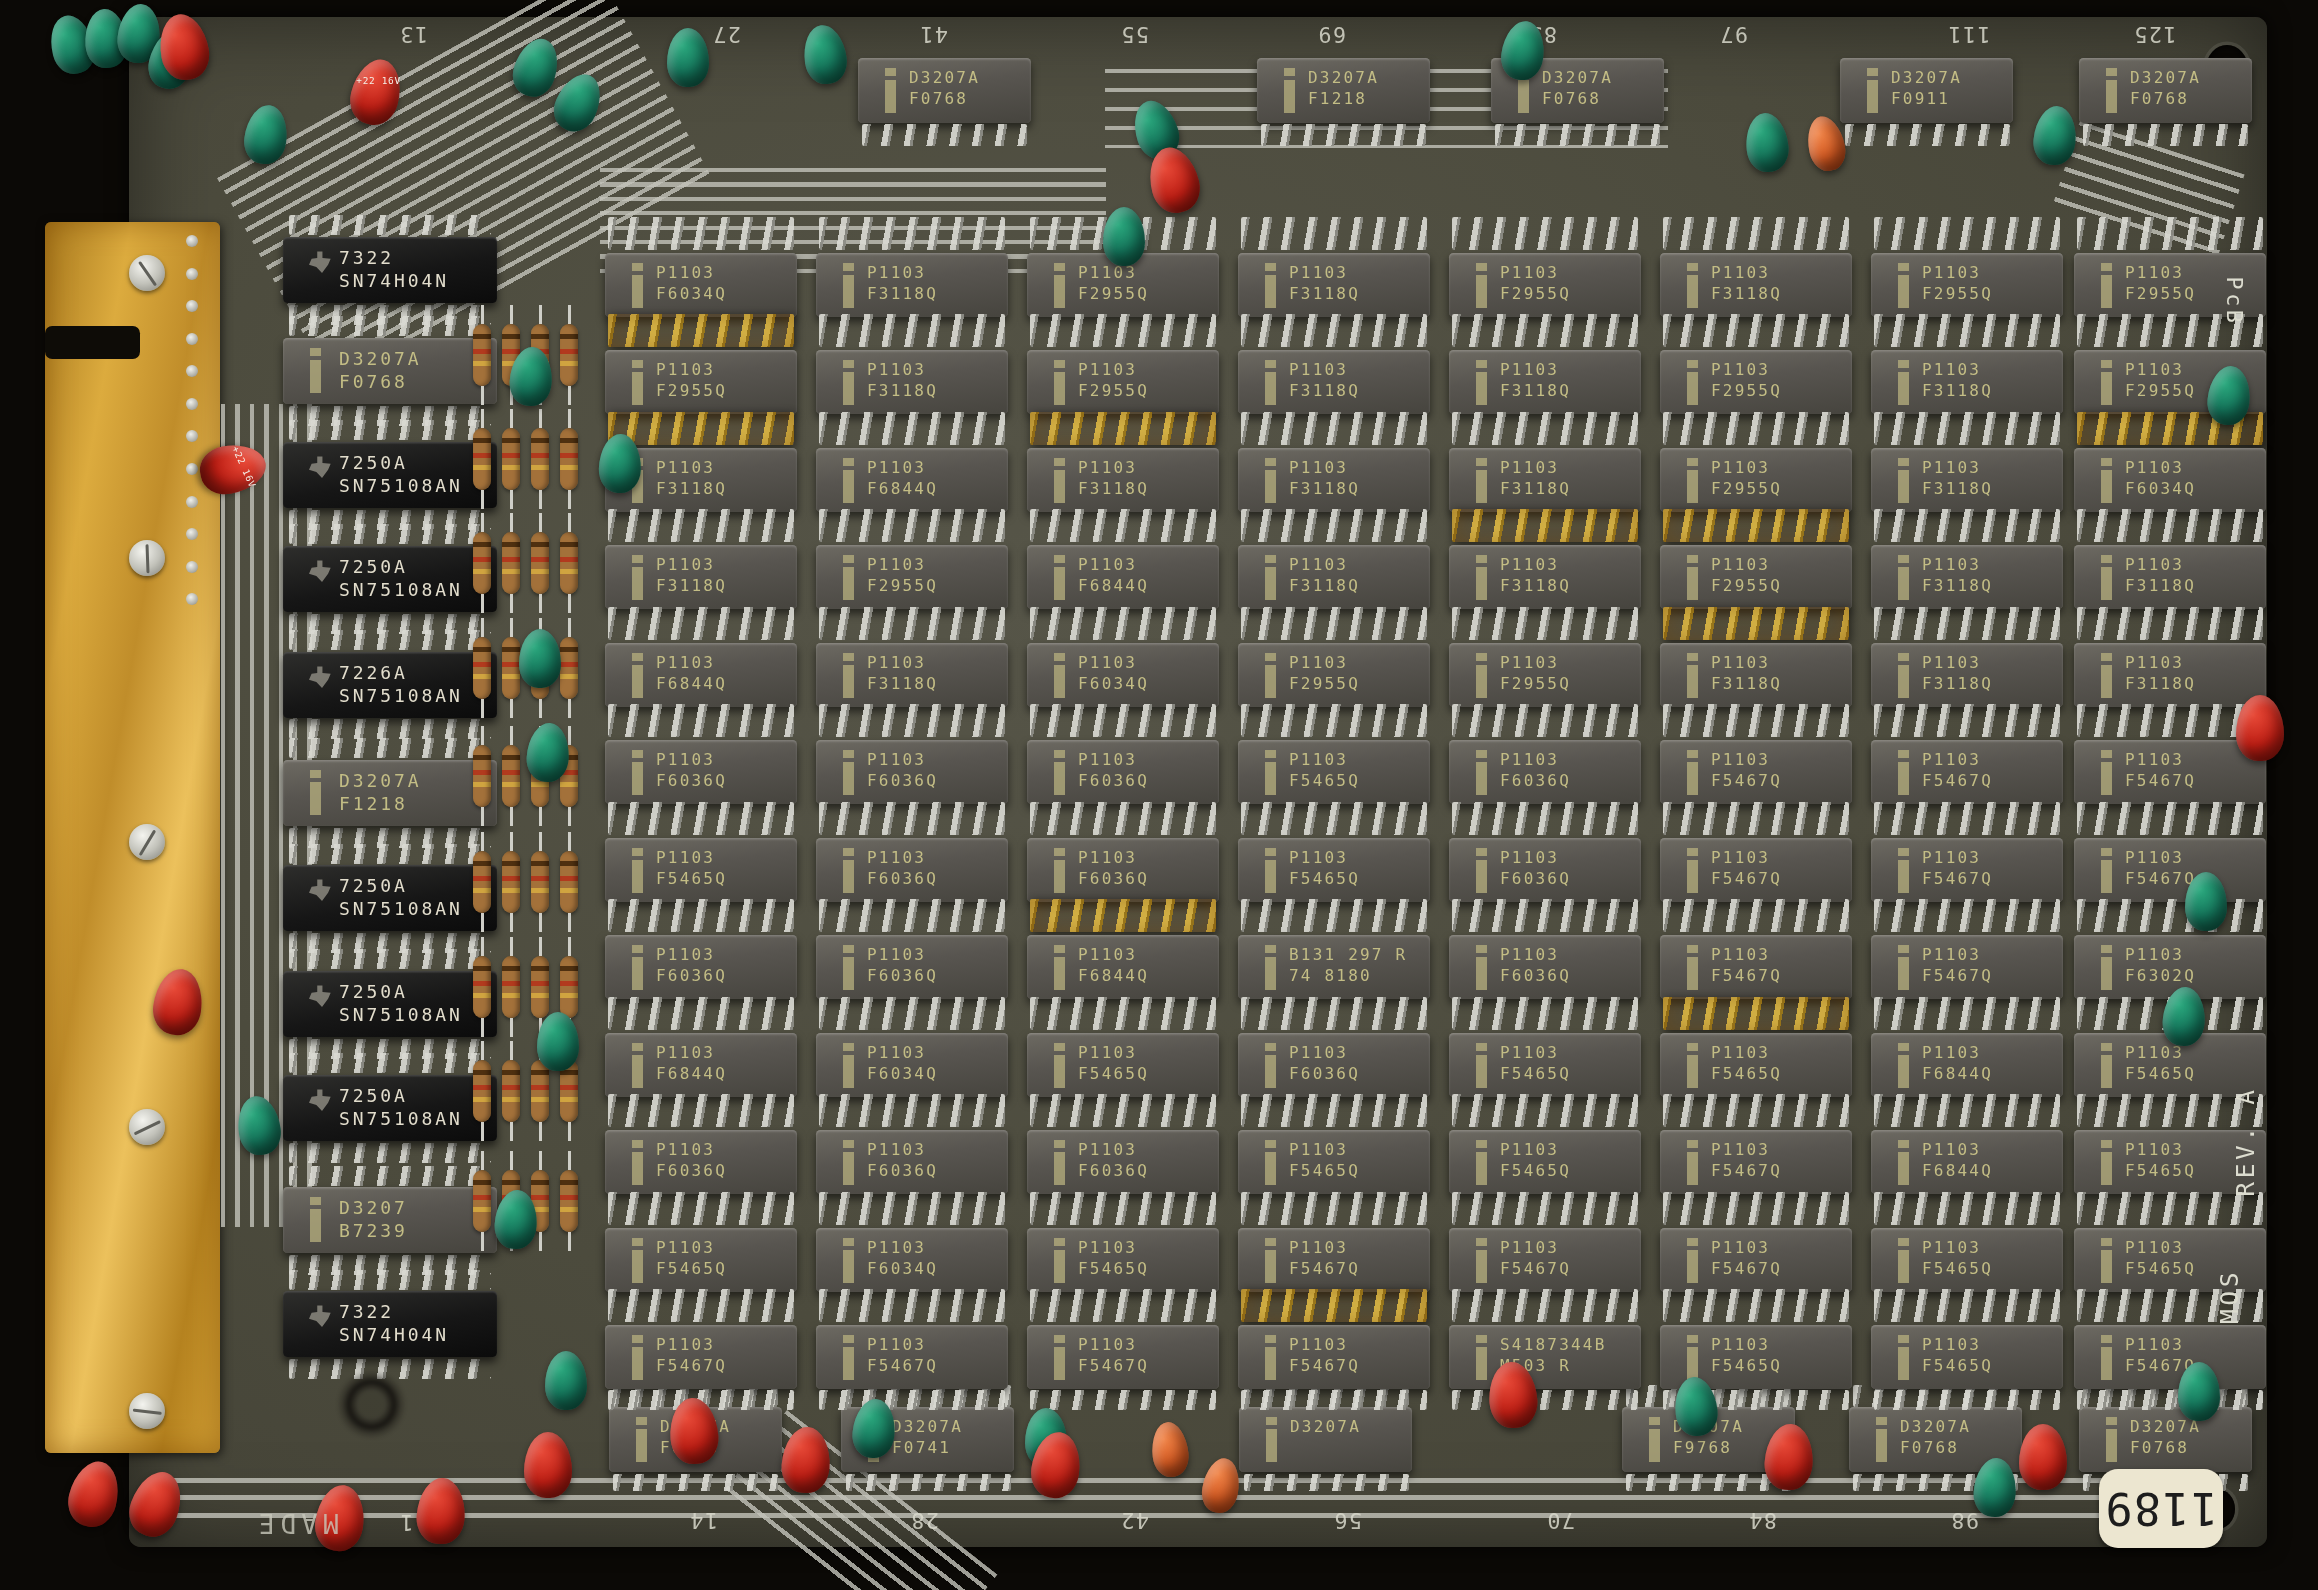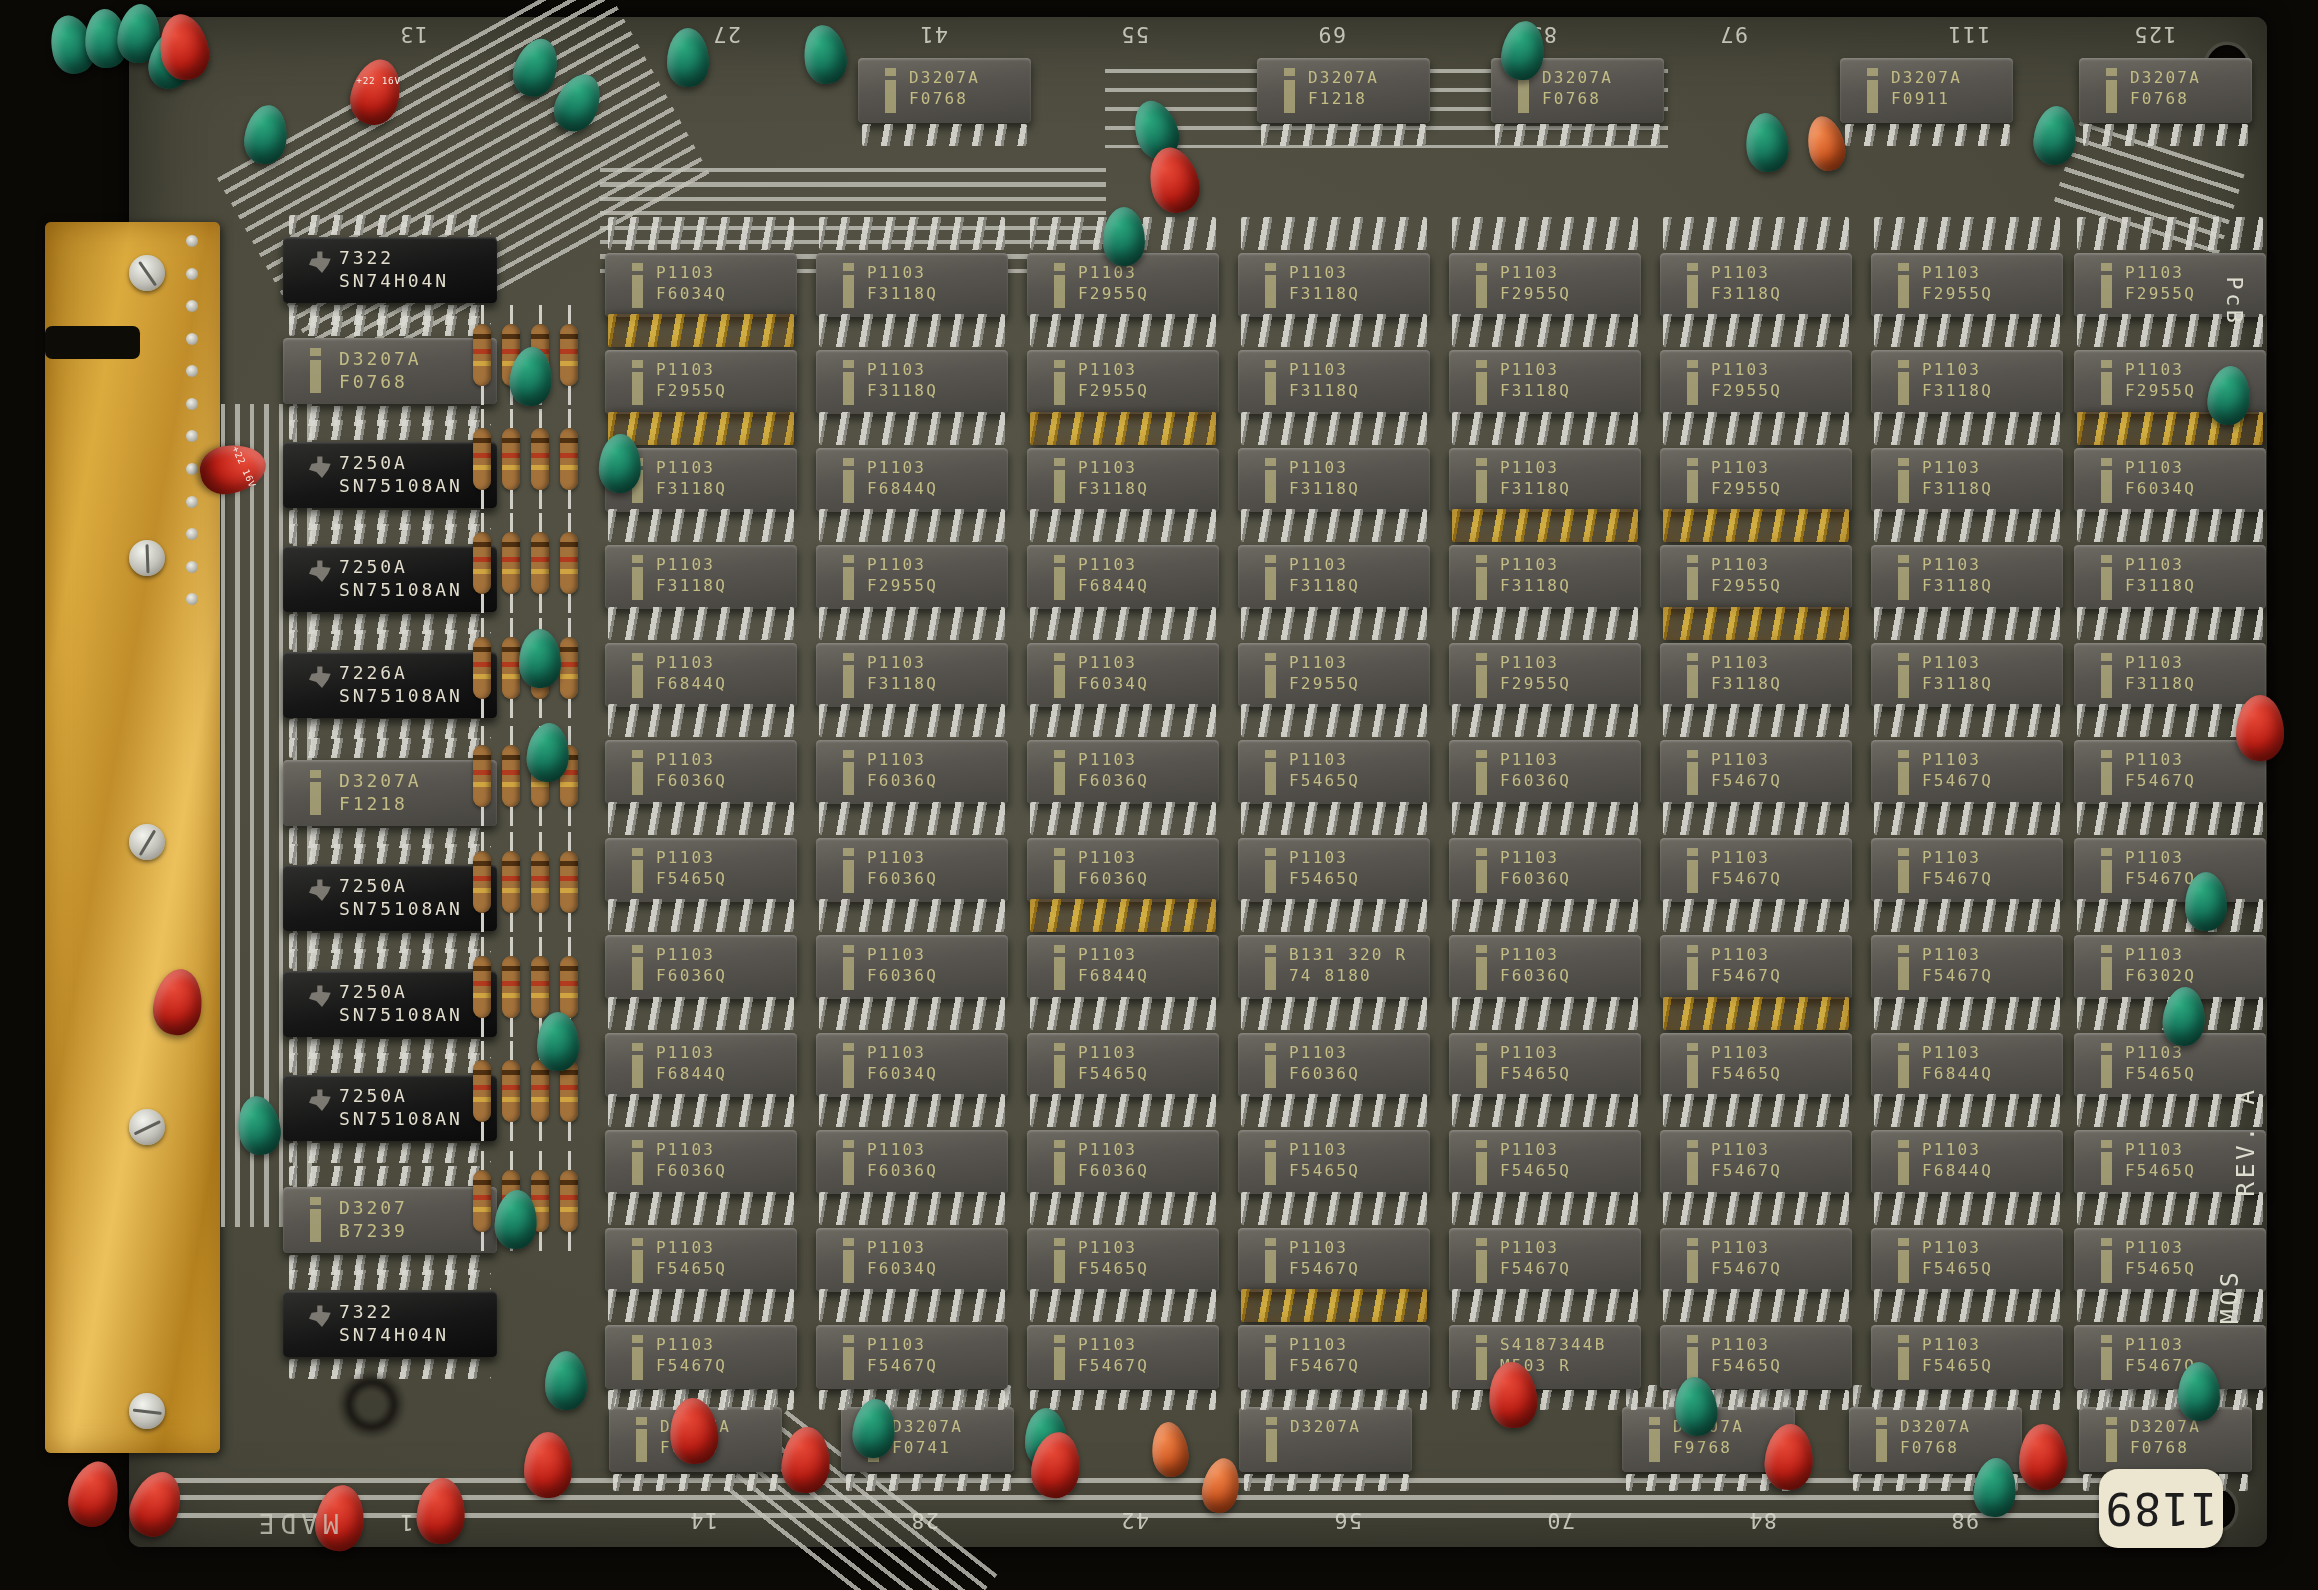--- a/index.html
+++ b/index.html
@@ -569,21 +569,21 @@
         <div class="lbl"><span>P1103</span><br><span>F6036Q</span></div>
       </div>
       <div class="pins gold" style="left: 1030px; top: 899px; width: 186px; height: 33px;"></div>
       <div class="chip grey small" style="left: 1027px; top: 935px; width: 192px; height: 64px;">
         <div class="ibar"></div>
         <div class="lbl"><span>P1103</span><br><span>F6844Q</span></div>
       </div>
       <div class="pins" style="left: 1241px; top: 899px; width: 186px; height: 33px;"></div>
       <div class="chip grey small" style="left: 1238px; top: 935px; width: 192px; height: 64px;">
         <div class="ibar"></div>
-        <div class="lbl"><span>B131 320  R</span><br><span>74 8180</span></div>
+        <div class="lbl"><span>B131 297  R</span><br><span>74 8180</span></div>
       </div>
       <div class="pins" style="left: 1452px; top: 899px; width: 186px; height: 33px;"></div>
       <div class="chip grey small" style="left: 1449px; top: 935px; width: 192px; height: 64px;">
         <div class="ibar"></div>
         <div class="lbl"><span>P1103</span><br><span>F6036Q</span></div>
       </div>
       <div class="pins" style="left: 1663px; top: 899px; width: 186px; height: 33px;"></div>
       <div class="chip grey small" style="left: 1660px; top: 935px; width: 192px; height: 64px;">
         <div class="ibar"></div>
         <div class="lbl"><span>P1103</span><br><span>F5467Q</span></div>

